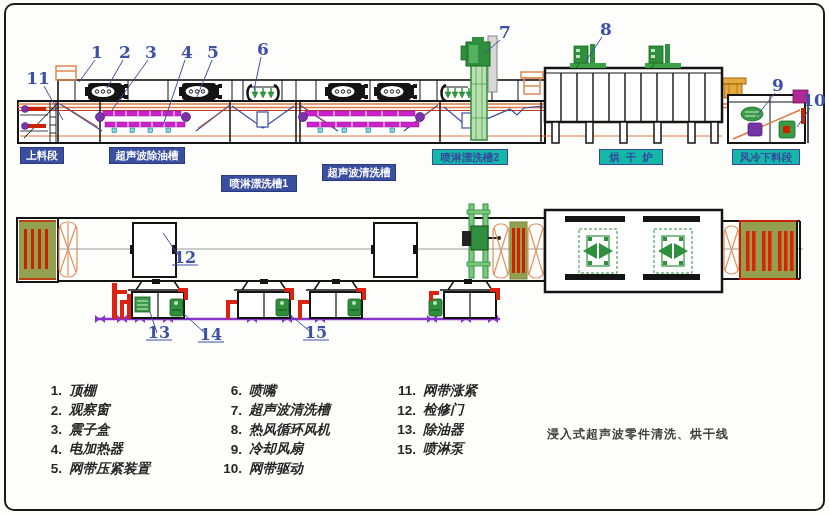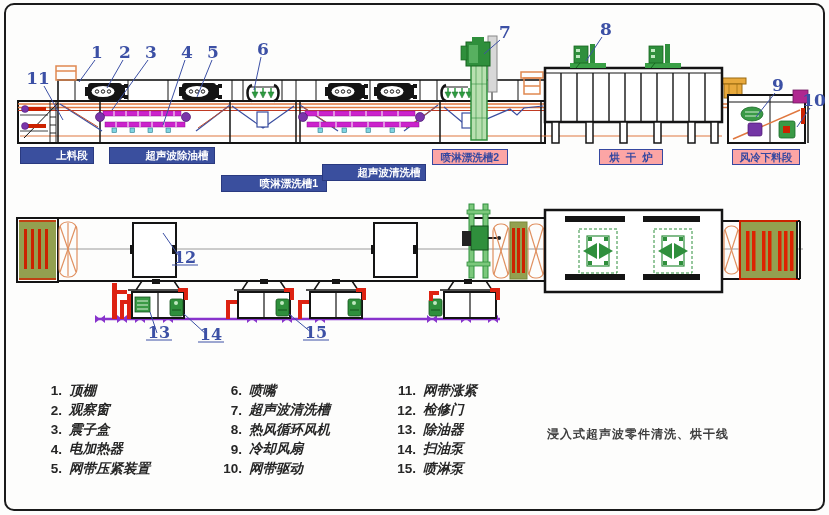--- a/index.html
+++ b/index.html
@@ -3,22 +3,22 @@
 <meta charset="utf-8">
 <style>
   html,body{margin:0;padding:0;background:#fff;}
   #stage{position:relative;width:829px;height:515px;background:#fdfdfc;overflow:hidden;
          font-family:"Liberation Sans",sans-serif;}
   #frame{position:absolute;left:4px;top:3px;right:4px;bottom:4px;border:2px solid #1b1b1b;border-radius:10px;}
   svg{position:absolute;left:0;top:0;}
   
   .lb{position:absolute;height:15px;line-height:15px;text-align:center;
       font-size:10.5px;font-weight:bold;letter-spacing:0;}
-  .lb.f{background:#3a4f9e;color:#fff;border:1px solid #2a3a80;padding-left:30px;}
-  .lb.o{background:#fca5a5;color:#3648a0;border:1.5px solid #3648a0;height:14px;line-height:14px;}
+  .lb.f{background:#3a4f9e;color:#fff;border:1px solid #2a3a80;}
+  .lb.o{background:#14b8a6;color:#3648a0;border:1.5px solid #3648a0;height:14px;line-height:14px;}
   .lb.spread{letter-spacing:6px;text-indent:6px;}
   
   .co{font-family:"DejaVu Serif",serif;font-weight:bold;font-size:17px;fill:#3c50a5;}
   .co2{font-family:"DejaVu Serif",serif;font-weight:bold;font-size:16px;fill:#3c50a5;}
   
   .lcol{position:absolute;top:381px;}
   .lrow{display:flex;height:19.5px;align-items:center;color:#262626;
         font-size:13.5px;font-weight:600;}
   .lnum{text-align:right;margin-right:7px;white-space:pre;}
   .c1 .lnum{width:22px;} .c2 .lnum{width:28px;} .c3 .lnum{width:30px;}
@@ -602,23 +602,19 @@
       </div>
   <div class="lrow">
         <span class="lnum">12.</span>
         <span class="ltxt">检修门</span>
       </div>
   <div class="lrow">
         <span class="lnum">13.</span>
         <span class="ltxt">除油器</span>
       </div>
   <div class="lrow">
-        <span class="lnum">14.</span>
-        <span class="ltxt">扫油泵</span>
-      </div>
-  <div class="lrow">
         <span class="lnum">15.</span>
         <span class="ltxt">喷淋泵</span>
       </div>
 </div>
 
 <div id="caption">浸入式超声波零件清洗、烘干线</div>
 </div>
 
 </body></html>

